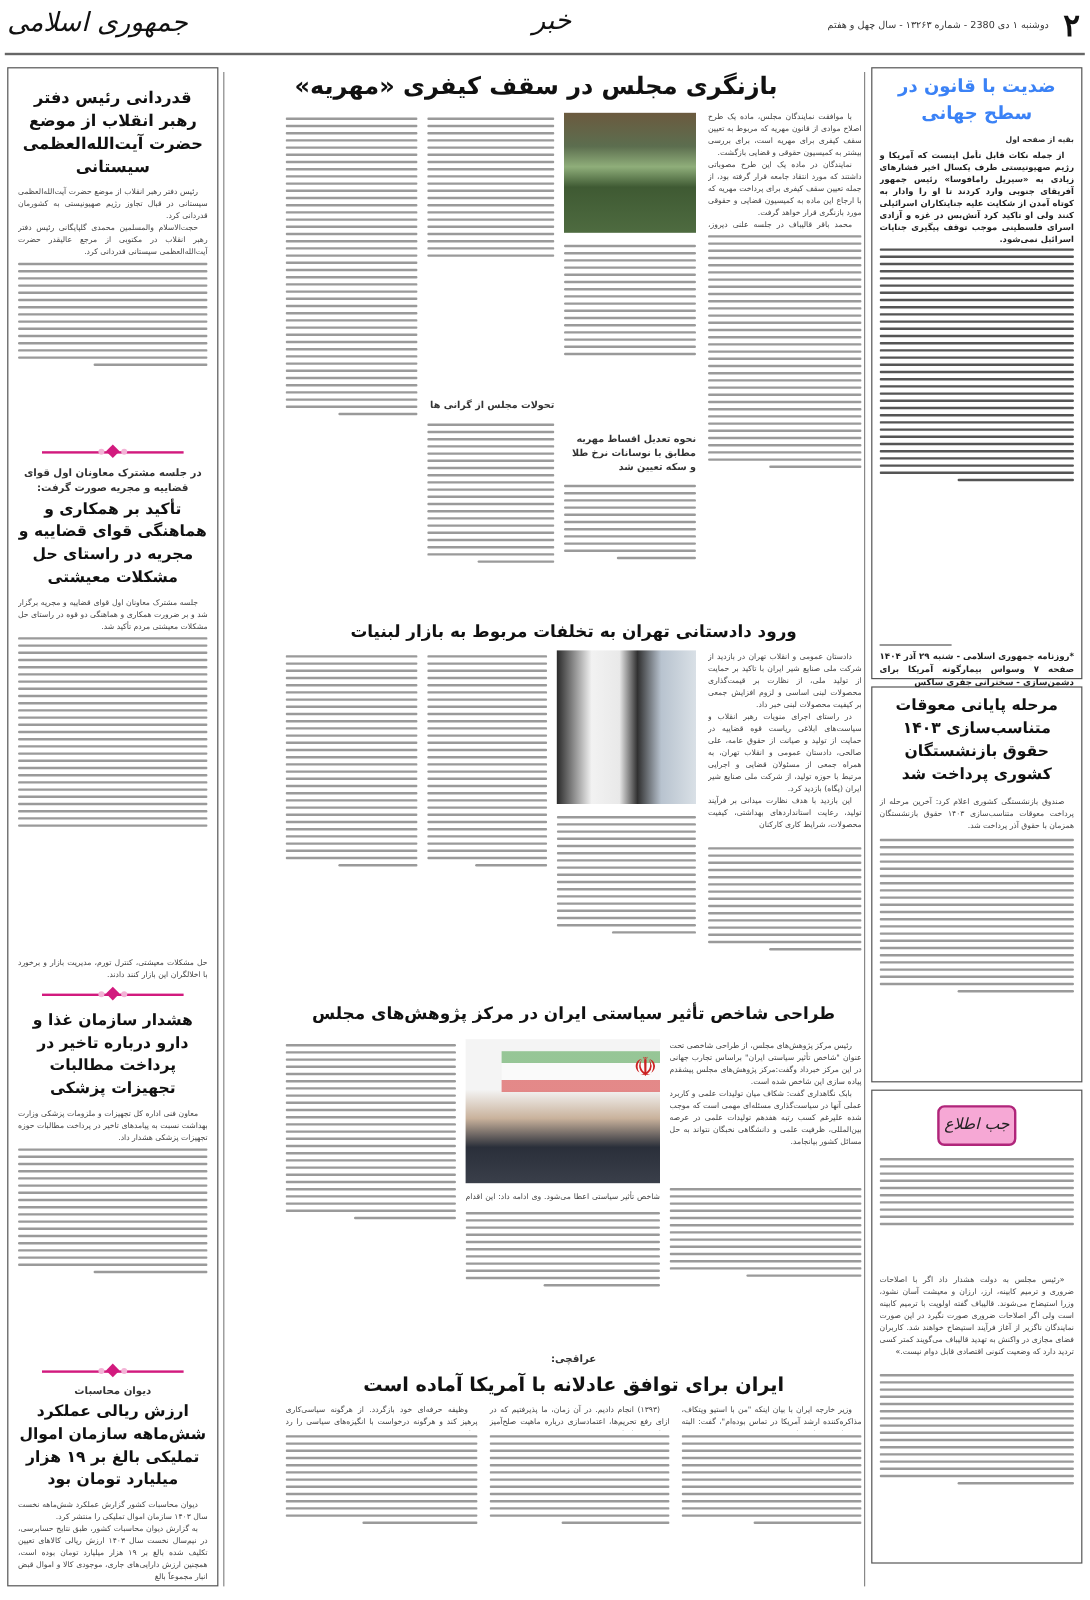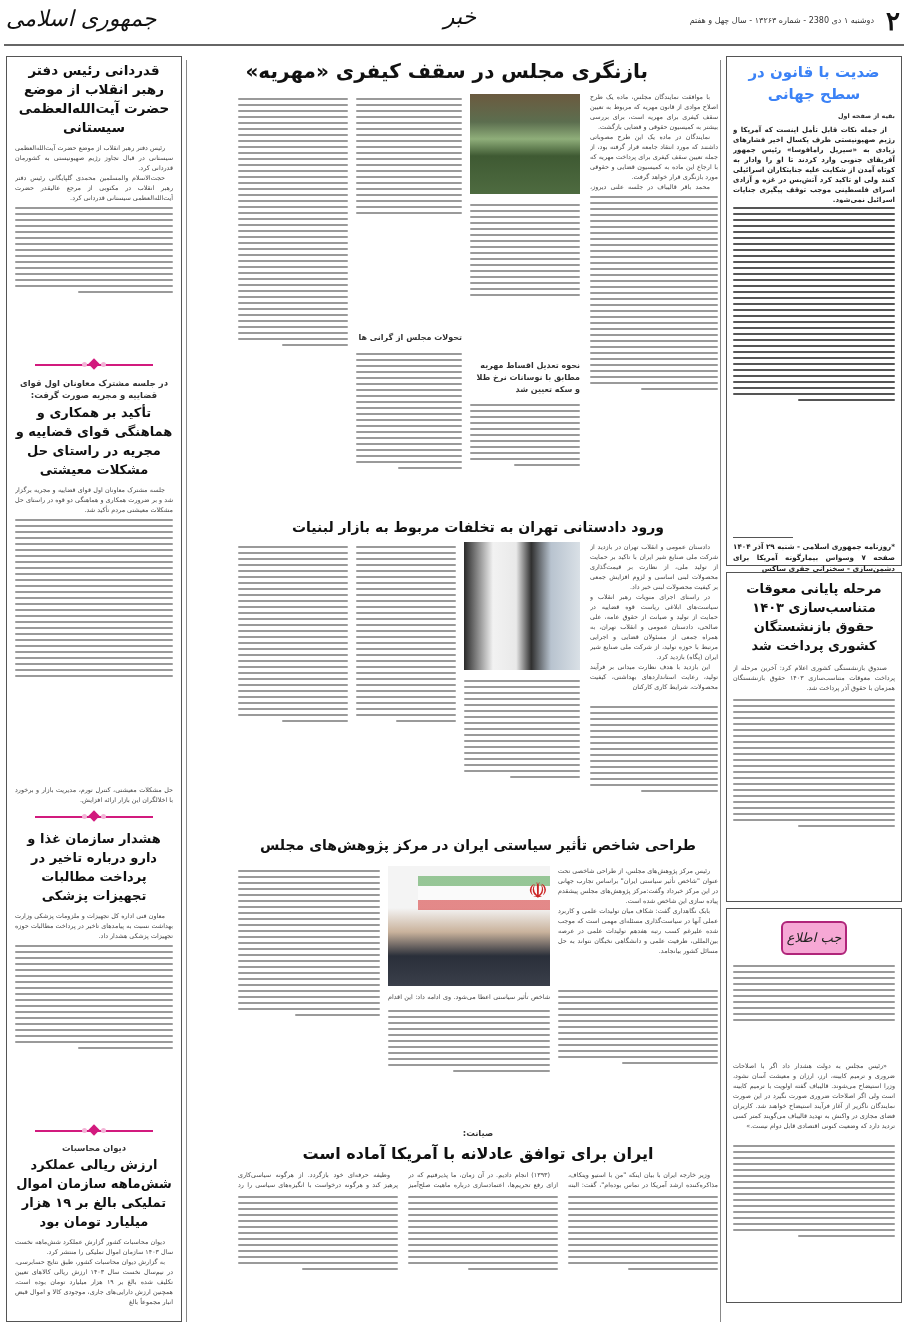--- a/index.html
+++ b/index.html
@@ -529,21 +529,21 @@
       <div class="line"></div>
         <div class="line"></div>
         <div class="line"></div>
         <div class="line"></div>
         <div class="line"></div>
         <div class="line"></div>
         <div class="line short"></div>
     </div>
   </div>
 
-  <div class="kicker" style="position:absolute; right:0; top:1074px; width:480px;">صیانت:</div>
+  <div class="kicker" style="position:absolute; right:0; top:1074px; width:480px;">عراقچی:</div>
   <div class="h-big" style="position:absolute; right:0; top:1088px; width:480px; font-size:16px; line-height:24px;">ایران برای توافق عادلانه با آمریکا آماده است</div>
   <div style="position:absolute; right:0; top:1116px; width:150px;">
     <div class="text" style="height:22px;">
         <p>وزیر خارجه ایران با بیان اینکه "من با استیو ویتکاف، مذاکره‌کننده ارشد آمریکا در تماس بوده‌ام"، گفت: البته نه در این روزها، زیرا چند</p>
       </div>
     <div class="lines" style="height:130px;">
       <div class="line"></div>
         <div class="line"></div>
         <div class="line"></div>
         <div class="line"></div>
@@ -593,21 +593,21 @@
         <div class="line"></div>
         <div class="line"></div>
         <div class="line"></div>
         <div class="line"></div>
         <div class="line"></div>
         <div class="line short"></div>
     </div>
   </div>
 </div>
 
-<div class="col boxed" style="left:6px; width:176px; top:56px; height:1266px; padding:4px 8px;">
+<div class="col boxed" style="left:6px; width:176px; top:56px; height:1266px; padding:16px 8px;">
   <div class="h-big" style="font-size:13.5px; line-height:19px;">قدردانی رئیس دفتر رهبر انقلاب از موضع حضرت آیت‌الله‌العظمی سیستانی</div>
   <div class="text" style="margin-top:6px; height:60px;">
     <p>رئیس دفتر رهبر انقلاب از موضع حضرت آیت‌الله‌العظمی سیستانی در قبال تجاوز رژیم صهیونیستی به کشورمان قدردانی کرد.</p>
     <p>حجت‌الاسلام والمسلمین محمدی گلپایگانی رئیس دفتر رهبر انقلاب در مکتوبی از مرجع عالیقدر حضرت آیت‌الله‌العظمی سیستانی قدردانی کرد.</p>
   </div>
   <div class="lines" style="height:150px;">
     <div class="line"></div>
       <div class="line"></div>
       <div class="line"></div>
       <div class="line"></div>
@@ -657,21 +657,21 @@
     <div class="line"></div>
       <div class="line"></div>
       <div class="line"></div>
       <div class="line"></div>
       <div class="line"></div>
       <div class="line"></div>
     <div class="line"></div>
       <div class="line"></div>
       <div class="line"></div>
   </div>
-  <div class="text" style="height:20px;">حل مشکلات معیشتی، کنترل تورم، مدیریت بازار و برخورد با اخلالگران این بازار ارائه افزایش.</div>
+  <div class="text" style="height:20px;">حل مشکلات معیشتی، کنترل تورم، مدیریت بازار و برخورد با اخلالگران این بازار کنند دادند.</div>
 
   <div class="divider">
       <span class="dot" style="left:40%"></span>
       <span class="gem"></span>
       <span class="dot" style="left:56%"></span>
     </div>
 
   <div class="h-big" style="font-size:13px; line-height:19px;">هشدار سازمان غذا و دارو درباره تاخیر در پرداخت مطالبات تجهیزات پزشکی</div>
   <div class="text" style="margin-top:6px; height:30px;">
       <p>معاون فنی اداره کل تجهیزات و ملزومات پزشکی وزارت بهداشت نسبت به پیامدهای تاخیر در پرداخت مطالبات حوزه تجهیزات پزشکی هشدار داد.</p>

